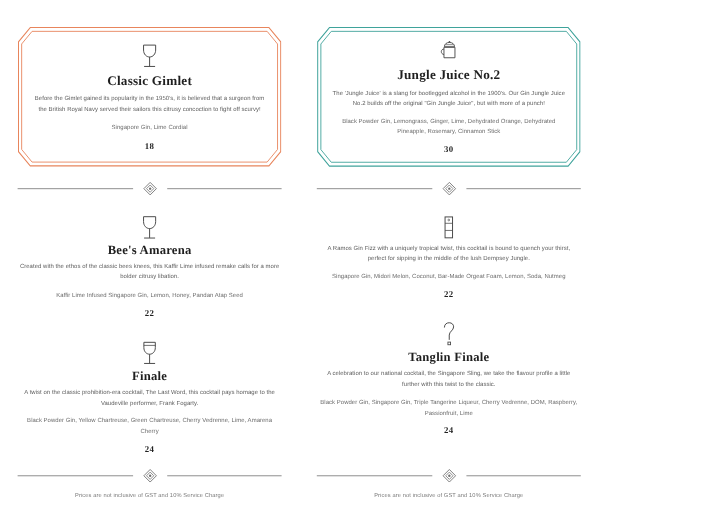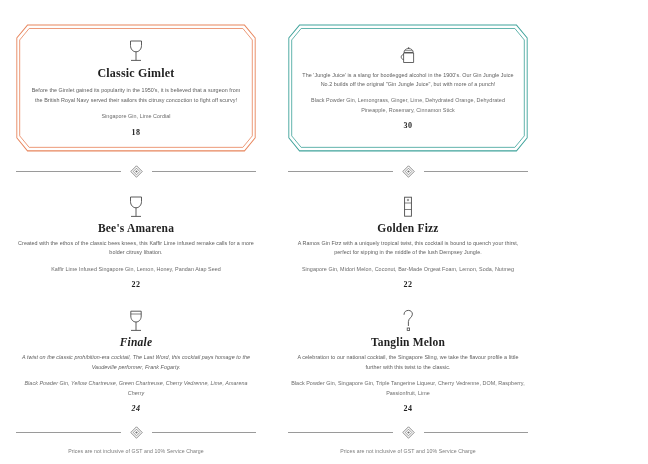--- a/index.html
+++ b/index.html
@@ -180,21 +180,21 @@
         <path d="M3.5 2 H14.5 L14.5 6.5 C14.5 10.2 12 12.8 9 12.8 C6 12.8 3.5 10.2 3.5 6.5 Z" fill="none" stroke="#4a4a4a" stroke-width="0.9"></path>
         <line x1="9" y1="12.8" x2="9" y2="21.3" stroke="#4a4a4a" stroke-width="0.9"></line>
         <line x1="4" y1="21.4" x2="14" y2="21.4" stroke="#4a4a4a" stroke-width="0.9"></line>
       </svg>
       <div class="drink-name">Bee's Amarena</div>
       <div class="drink-desc">Created with the ethos of the classic bees knees, this Kaffir Lime infused remake calls for a more bolder citrusy libation.</div>
       <div class="drink-ingredients">Kaffir Lime Infused Singapore Gin, Lemon, Honey, Pandan Atap Seed</div>
       <div class="drink-price">22</div>
     </div>
 
-    <div class="drink-entry" style="margin-top:18px;font-style:italic;">
+    <div class="drink-entry" style="margin-top:18px;">
       <svg class="drink-icon" width="18" height="24" viewBox="0 0 18 24">
         <path d="M3.8 2.2 H14.2 L14.2 7 C14.2 10.6 11.9 13 9 13 C6.1 13 3.8 10.6 3.8 7 Z" fill="none" stroke="#4a4a4a" stroke-width="0.9"></path>
         <line x1="3.8" y1="5" x2="14.2" y2="5" stroke="#4a4a4a" stroke-width="0.7"></line>
         <line x1="9" y1="13" x2="9" y2="21.3" stroke="#4a4a4a" stroke-width="0.9"></line>
         <line x1="4" y1="21.4" x2="14" y2="21.4" stroke="#4a4a4a" stroke-width="0.9"></line>
       </svg>
       <div class="drink-name">Finale</div>
       <div class="drink-desc">A twist on the classic prohibition-era cocktail, The Last Word, this cocktail pays homage to the Vaudeville performer, Frank Fogarty.</div>
       <div class="drink-ingredients">Black Powder Gin, Yellow Chartreuse, Green Chartreuse, Cherry Vedrenne, Lime, Amarena Cherry</div>
       <div class="drink-price">24</div>
@@ -225,20 +225,21 @@
         <polygon points="16,4.5 276,4.5 287.5,16 287.5,112 276,123.5 16,123.5 4.5,112 4.5,16" fill="none" stroke="#3FA39B" stroke-width="0.9"></polygon>
       </svg>
       <div class="card-inner">
         <svg class="drink-icon" width="22" height="22" viewBox="0 0 22 22">
           <path d="M7 6.5 C7 4 9 2.6 11.6 2.6 C14.2 2.6 16.2 4 16.2 6.5 Z" fill="none" stroke="#4a4a4a" stroke-width="0.85"></path>
           <circle cx="11.6" cy="2.1" r="0.8" fill="#4a4a4a"></circle>
           <path d="M6.6 7 H16.6 L16.6 16.5 H6.6 Z" fill="none" stroke="#4a4a4a" stroke-width="0.85"></path>
           <path d="M6.6 8.6 C3.6 8.6 3.2 13 6.6 13.6" fill="none" stroke="#4a4a4a" stroke-width="0.85"></path>
           <line x1="8" y1="4.6" x2="15.2" y2="4.6" stroke="#4a4a4a" stroke-width="0.6"></line>
         </svg>
+        <div class="drink-name">Jungle Juice No.2</div>
         <div class="drink-desc">The 'Jungle Juice' is a slang for bootlegged alcohol in the 1900's. Our Gin Jungle Juice No.2 builds off the original "Gin Jungle Juice", but with more of a punch!</div>
         <div class="drink-ingredients">Black Powder Gin, Lemongrass, Ginger, Lime, Dehydrated Orange, Dehydrated Pineapple, Rosemary, Cinnamon Stick</div>
         <div class="drink-price">30</div>
       </div>
     </div>
 
     <div class="divider">
       <div class="rule"></div>
       <span class="ornament">
         <svg width="13" height="13" viewBox="0 0 13 13">
@@ -250,32 +251,31 @@
       <div class="rule"></div>
     </div>
 
     <div class="drink-entry entry-top">
       <svg class="drink-icon" width="14" height="24" viewBox="0 0 14 24">
         <rect x="3.6" y="2.2" width="6.8" height="19" fill="none" stroke="#4a4a4a" stroke-width="0.9"></rect>
         <line x1="3.6" y1="8" x2="10.4" y2="8" stroke="#4a4a4a" stroke-width="0.7"></line>
         <line x1="3.6" y1="14.5" x2="10.4" y2="14.5" stroke="#4a4a4a" stroke-width="0.7"></line>
         <circle cx="7" cy="5" r="0.8" fill="none" stroke="#4a4a4a" stroke-width="0.6"></circle>
       </svg>
-      <div class="drink-name">Golden Fizz</div>
       <div class="drink-desc">A Ramos Gin Fizz with a uniquely tropical twist, this cocktail is bound to quench your thirst, perfect for sipping in the middle of the lush Dempsey Jungle.</div>
       <div class="drink-ingredients">Singapore Gin, Midori Melon, Coconut, Bar-Made Orgeat Foam, Lemon, Soda, Nutmeg</div>
       <div class="drink-price">22</div>
     </div>
 
     <div class="drink-entry" style="margin-top:18px;">
       <svg class="drink-icon" width="16" height="24" viewBox="0 0 16 24">
         <path d="M4 5.4 C4 2.6 6.2 1.4 8.4 1.4 C10.8 1.4 12.4 3 12.4 5.2 C12.4 8.2 8.4 9.4 8.4 12.6 L8.4 16.6" fill="none" stroke="#4a4a4a" stroke-width="0.9" stroke-linecap="round"></path>
         <rect x="7.2" y="19" width="2.4" height="2.4" fill="none" stroke="#4a4a4a" stroke-width="0.8"></rect>
       </svg>
-      <div class="drink-name">Tanglin Melon</div>
+      <div class="drink-name">Tanglin Finale</div>
       <div class="drink-desc">A celebration to our national cocktail, the Singapore Sling, we take the flavour profile a little further with this twist to the classic.</div>
       <div class="drink-ingredients">Black Powder Gin, Singapore Gin, Triple Tangerine Liqueur, Cherry Vedrenne, DOM, Raspberry, Passionfruit, Lime</div>
       <div class="drink-price">24</div>
     </div>
 
     <div class="spacer-flex"></div>
 
     <div class="divider" style="margin-bottom:0;">
       <div class="rule"></div>
       <span class="ornament">

